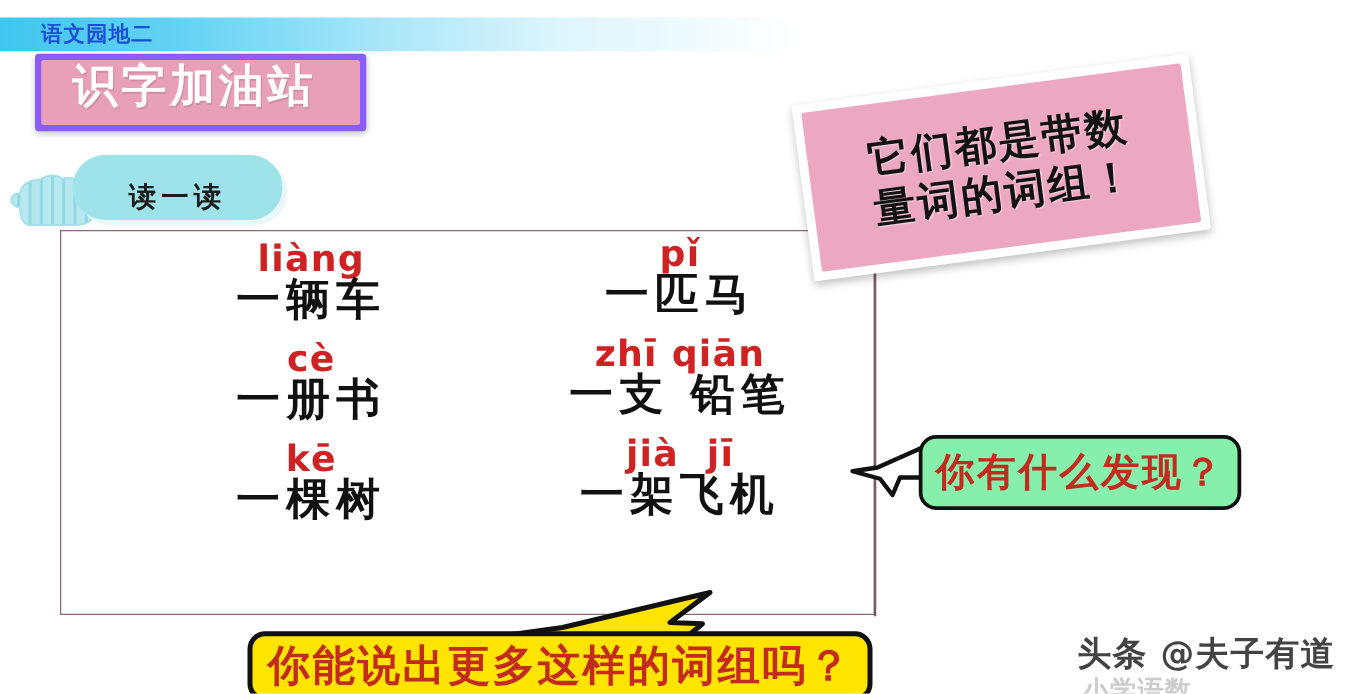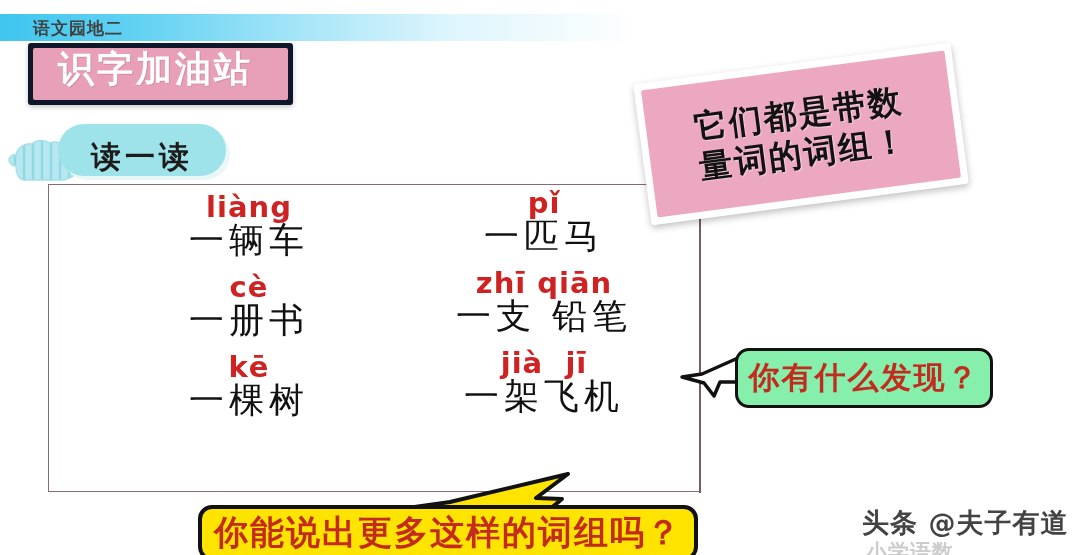--- a/index.html
+++ b/index.html
@@ -10,28 +10,28 @@
   }
   .stage{position:absolute;inset:0;width:1080px;height:555px;overflow:hidden;background:#fff;}
 
   
   .topbar{
     position:absolute;left:0;top:14px;width:640px;height:27px;
     background:linear-gradient(to right,#3fc6ef 0%,#63d2f3 22%,#a9e6f8 48%,#ddf5fc 70%,#ffffff 100%);
   }
   .topbar-title{
     position:absolute;left:33px;top:15px;height:27px;line-height:27px;
-    font-size:17px;font-weight:bold;color:#404040;letter-spacing:1px;
+    font-size:17px;font-weight:bold;color:#1d4ed8;letter-spacing:1px;
     font-family:"DejaVu Sans","Liberation Sans",sans-serif;
   }
 
   
   .banner-wrap{
     position:absolute;left:28px;top:43px;width:265px;height:62px;
-    background:#0f172a;border-radius:3px;
+    background:#8b5cf6;border-radius:3px;
     box-shadow:0 2px 5px rgba(0,0,0,.22);
   }
   .banner{
     position:absolute;left:5px;top:5px;width:255px;height:52px;
     background:#e8a0b8;border-radius:2px;
   }
   .banner-text{
     position:absolute;left:0;top:0;width:255px;height:52px;
     display:flex;align-items:center;justify-content:center;
     color:#ffffff;font-size:36px;font-weight:bold;letter-spacing:3px;
@@ -45,40 +45,40 @@
     position:absolute;left:62px;top:128px;width:168px;height:52px;
     background:#e9f7f9;border-radius:26px;
   }
   .tag{
     position:absolute;left:58px;top:124px;width:168px;height:52px;
     background:#9fe3ea;border-radius:26px;
   }
   .tag-text{
     position:absolute;left:58px;top:124px;width:168px;height:67px;
     display:flex;align-items:center;justify-content:center;
-    font-size:30px;font-weight:bold;color:#1c1c1c;letter-spacing:4px;
+    font-size:22px;font-weight:bold;color:#1c1c1c;letter-spacing:4px;
     font-family:"DejaVu Sans","Liberation Sans",sans-serif;
   }
 
   
   .contentbox{
     position:absolute;left:48px;top:184px;width:652px;height:308px;
     border:1.5px solid #8a6a72;background:#fff;box-sizing:border-box;padding-left:24px;
   }
   .col{position:absolute;top:0;}
   .col-left{left:70px;width:260px;}
   .col-right{left:350px;width:290px;}
   .cell{position:relative;text-align:center;}
   .pinyin{
     color:#cf2222;font-size:29px;font-weight:bold;line-height:1.0;
     font-family:"DejaVu Sans","Liberation Sans",sans-serif;
     letter-spacing:1px;white-space:pre;
   }
   .hanzi{
-    color:#111;font-size:35px;font-weight:normal;line-height:1.05;
+    color:#111;font-size:35px;font-weight:bold;line-height:1.05;
     font-family:"DejaVu Sans","Liberation Sans",sans-serif;
     letter-spacing:5px;white-space:pre;
   }
 
   
   .pole{
     position:absolute;left:699px;top:95px;width:2px;height:398px;
     background:#7a5a66;
   }
   .pole-cap{

